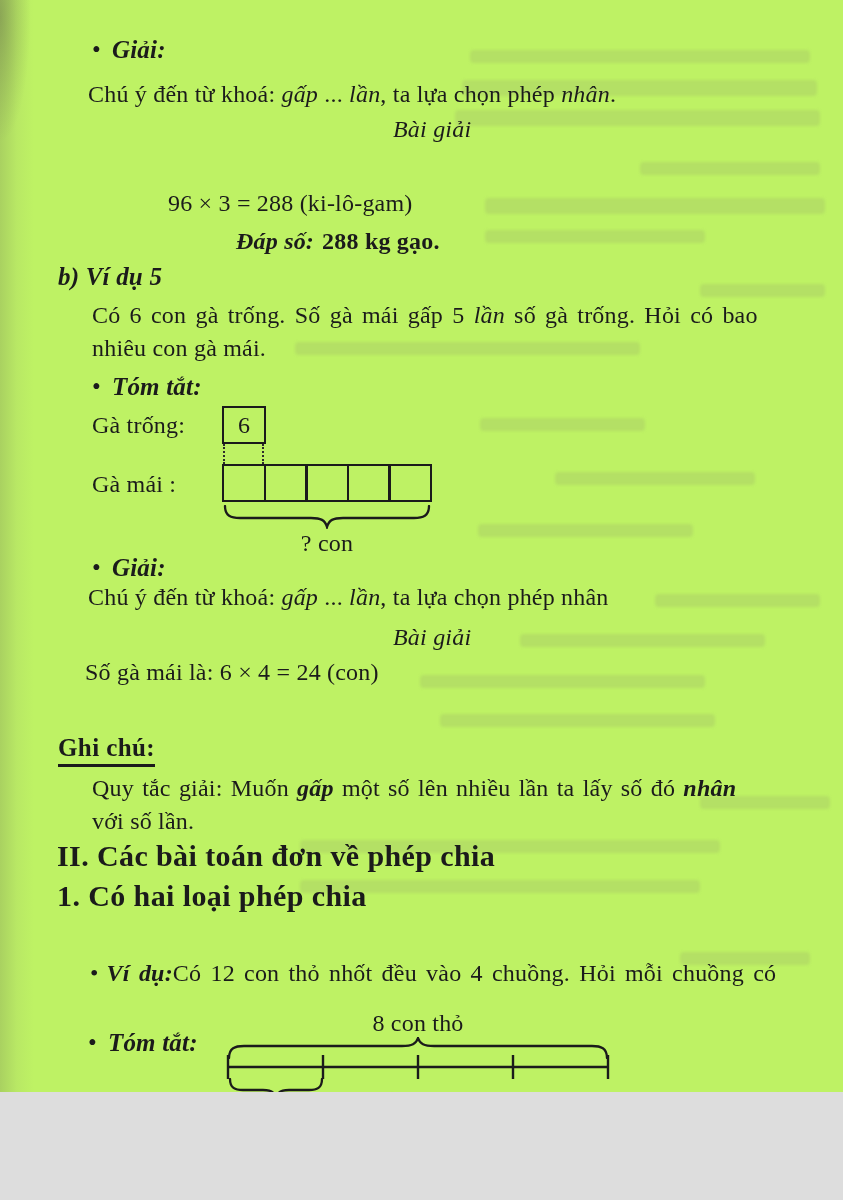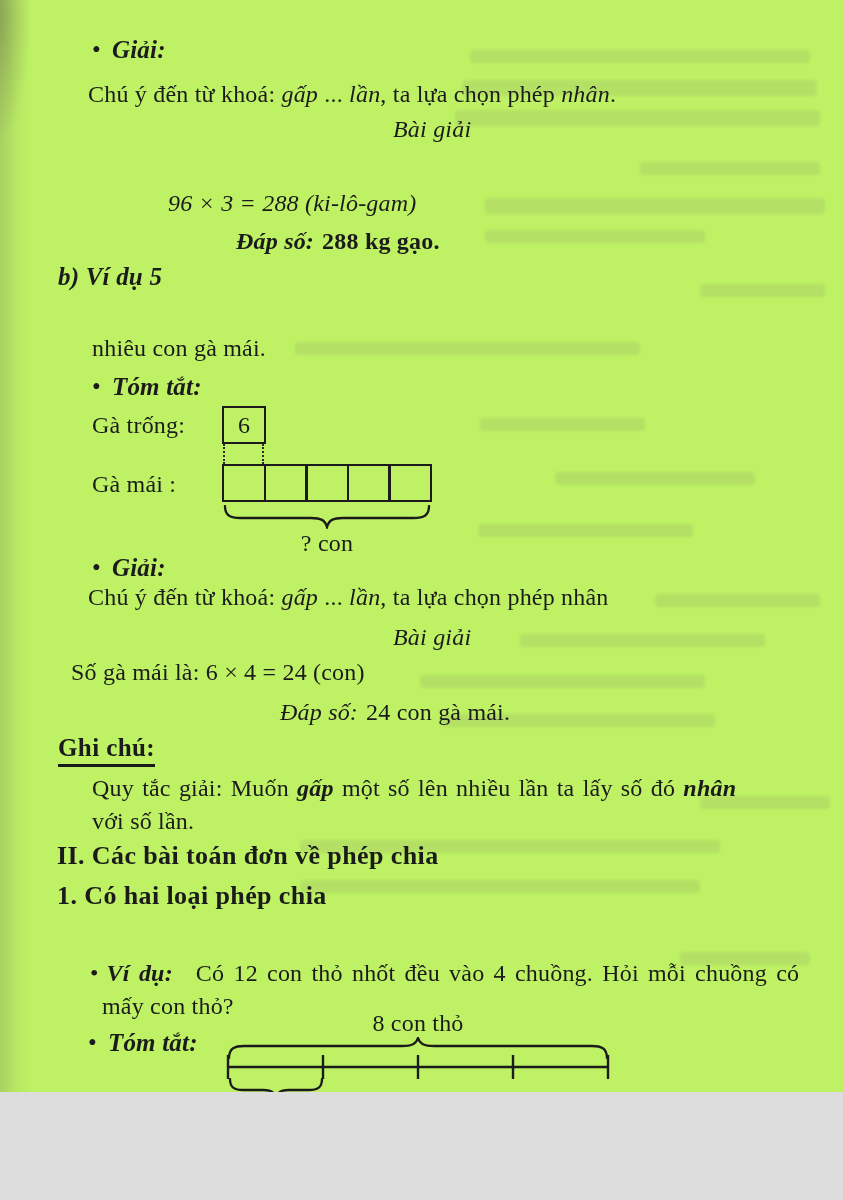--- a/index.html
+++ b/index.html
@@ -4,21 +4,21 @@
 <style>
   html,body{margin:0;padding:0;background:#ddd;}
   .page{
     position:relative;width:843px;height:1092px;margin:0 auto;
     background:#bef264;overflow:hidden;
     font-family:"Liberation Serif","DejaVu Serif",serif;color:#1b1b1b;
   }
   .t{position:absolute;font-size:24px;line-height:34px;white-space:nowrap;letter-spacing:0.2px;}
   .bi{font-weight:bold;font-style:italic;}
   .it{font-style:italic;}
-  .h{font-size:26px;font-weight:bold;letter-spacing:0.4px;}
+  .h{font-size:30px;font-weight:bold;letter-spacing:0.4px;}
   .hi{font-size:26px;font-weight:bold;font-style:italic;letter-spacing:0.4px;}
   .bh{font-size:25px;}
   .bu{display:inline-block;margin-right:11px;}
   .ul-head{border-bottom:3px solid #1b1b1b;padding-bottom:3px;margin-top:8px;}
   .ws3{word-spacing:3px;}
   .ws2{word-spacing:2px;}
   .ans-label{font-style:italic;margin-right:8px;}
   .cellbox{box-sizing:border-box;width:44px;height:38px;border:2.5px solid #1b1b1b;}
   .box6{position:absolute;left:222px;top:406px;display:flex;align-items:center;justify-content:center;font-size:24px;}
   .hen-row{position:absolute;left:222px;top:464px;display:flex;}
@@ -66,26 +66,27 @@
   <div class="ghost" style="left:390px;top:1094px;width:390px;"></div>
   <div class="ghost" style="left:400px;top:1132px;width:330px;"></div>
 
   <div class="t bh" style="left:92px;top:33px;"><span class="bu">•</span><span class="bi">Giải:</span></div>
 
   <div class="t" style="left:88px;top:77px;"><span>Chú ý đến từ khoá: </span><span class="it">gấp</span><span> ... </span><span class="it">lần</span><span>, ta lựa chọn phép </span><span class="it">nhân</span><span>.</span></div>
 
   <div class="t it" style="left:393px;top:112px;">Bài giải</div>
 
 
-  <div class="t" style="left:168px;top:186px;font-style:italic;">96 × 3 = 288 (ki-lô-gam)</div>
+  <div class="t" style="left:168px;top:186px;">96 × 3 = 288 (ki-lô-gam)</div>
 
   <div class="t" style="left:236px;top:224px;font-weight:bold;"><span class="ans-label">Đáp số:</span><span>288 kg gạo.</span></div>
 
   <div class="t bi bh" style="left:58px;top:260px;">b) Ví dụ 5</div>
 
+  <div class="t ws3" style="left:92px;top:298px;"><span>Có 6 con gà trống. Số gà mái gấp 5 </span><span class="it">lần</span><span> số gà trống. Hỏi có bao</span></div>
   <div class="t" style="left:92px;top:331px;">nhiêu con gà mái.</div>
 
   <div class="t bh" style="left:92px;top:370px;"><span class="bu">•</span><span class="bi">Tóm tắt:</span></div>
 
   <div class="t" style="left:92px;top:408px;">Gà trống:</div>
   <div class="box6 cellbox">
       <span>6</span>
     </div>
   <div class="dot-conn" style="left:223px;"></div>
   <div class="dot-conn" style="left:262px;"></div>
@@ -103,34 +104,32 @@
     <path d="M3,1 C3,11 9,13 18,13 L89,13 C99,13 103,15 105,22 C107,15 111,13 121,13 L192,13 C201,13 207,11 207,1" fill="none" stroke="#1b1b1b" stroke-width="2.3" stroke-linecap="round"></path>
   </svg>
   <div class="t center" style="left:222px;top:526px;width:210px;font-family:Liberation Serif, serif;">? con</div>
 
   <div class="t bh" style="left:92px;top:551px;"><span class="bu">•</span><span class="bi">Giải:</span></div>
 
   <div class="t" style="left:88px;top:580px;"><span>Chú ý đến từ khoá: </span><span class="it">gấp</span><span> ... </span><span class="it">lần</span><span>, ta lựa chọn phép nhân</span></div>
 
   <div class="t it" style="left:393px;top:620px;">Bài giải</div>
 
-  <div class="t" style="left:71px;top:655px;">Số gà mái là: 6 × 4 = 24 (con)</div>
+  <div class="t" style="left:85px;top:655px;">Số gà mái là: 6 × 4 = 24 (con)</div>
 
-  <div class="t" style="left:280px;top:695px;"><span class="ans-label">Đáp số:</span><span>24 con gà mái.</span></div>
 
   <div class="t h bh" style="left:58px;top:731px;"><span class="ul-head">Ghi chú:</span></div>
 
   <div class="t ws2" style="left:92px;top:771px;"><span>Quy tắc giải: Muốn </span><span class="bi">gấp</span><span> một số lên nhiều lần ta lấy số đó </span><span class="bi">nhân</span></div>
   <div class="t" style="left:92px;top:804px;">với số lần.</div>
 
   <div class="t h" style="left:57px;top:839px;">II. Các bài toán đơn về phép chia</div>
   <div class="t h" style="left:57px;top:879px;">1. Có hai loại phép chia</div>
 
-  <div class="t ws3" style="left:90px;top:956px;"><span class="bu" style="margin-right:8px;">•</span><span class="bi" style="margin-right:23px;">Ví dụ:</span><span>Có 12 con thỏ nhốt đều vào 4 chuồng. Hỏi mỗi chuồng có</span></div>
-  <div class="t" style="left:102px;top:989px;">mấy con thỏ?</div>
+  <div class="t ws3" style="left:90px;top:956px;"><span class="bu" style="margin-right:8px;">•</span><span class="bi" style="margin-right:0;">Ví dụ:</span><span>Có 12 con thỏ nhốt đều vào 4 chuồng. Hỏi mỗi chuồng có</span></div>
 
   <div class="t bh" style="left:88px;top:1026px;"><span class="bu">•</span><span class="bi">Tóm tắt:</span></div>
 
   <div class="t center" style="left:226px;top:1006px;width:384px;">8 con thỏ</div>
 
   <svg class="svg-abs" style="left:226px;top:1037px;" width="384" height="22" viewBox="0 0 384 22">
     <path d="M3,21 C3,11 9,9 18,9 L176,9 C186,9 190,7 192,1 C194,7 198,9 208,9 L366,9 C375,9 381,11 381,21" fill="none" stroke="#1b1b1b" stroke-width="2.3" stroke-linecap="round"></path>
   </svg>
 
   <svg class="svg-abs" style="left:226px;top:1052px;" width="384" height="30" viewBox="0 0 384 30">

